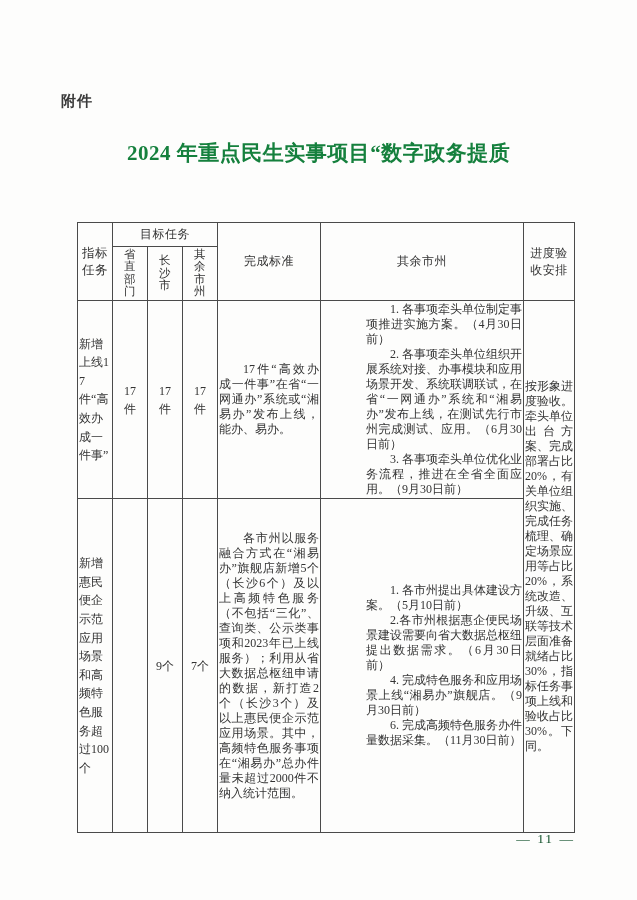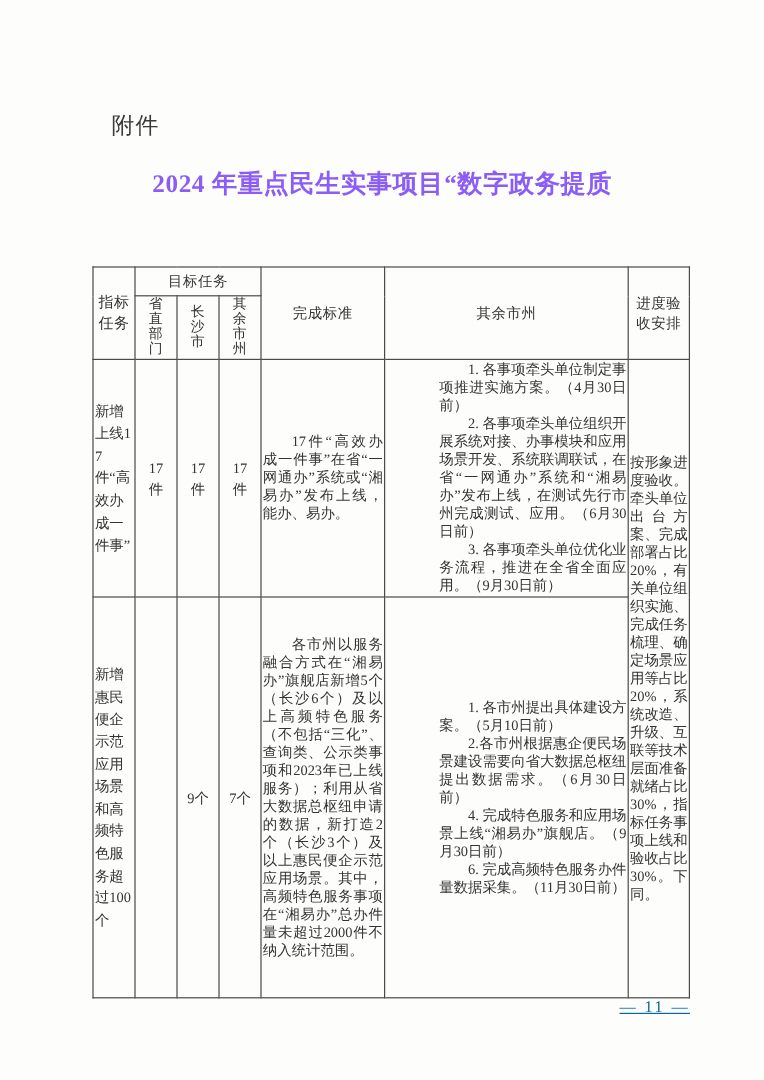--- a/index.html
+++ b/index.html
@@ -8,36 +8,35 @@
     position: relative;
     background: #fdfdfc;
     color: #2b2b2b;
     font-family: "Liberation Serif", "DejaVu Serif", serif;
     overflow: hidden;
   }
   .attachment-label {
     position: absolute;
     left: 61px;
     top: 92px;
-    font-size: 19px;
-    font-weight: normal;
+    font-size: 15px;
+    font-weight: bold;
     letter-spacing: 1px;
     color: #3a3a3a;
-    margin-left: 32px;
   }
   .doc-title {
     position: absolute;
     top: 136px;
     left: 40px;
     right: 40px;
     text-align: center;
     font-size: 21px;
     font-weight: bold;
     line-height: 1.62;
-    color: #8b5cf6;
+    color: #15803d;
     letter-spacing: 0.5px;
   }
   table.main-table {
     position: absolute;
     left: 77px;
     top: 222px;
     width: 497px;
     border-collapse: collapse;
     table-layout: fixed;
     color: #333;
@@ -93,24 +92,23 @@
     padding: 8px 3px 4px 4px;
     vertical-align: top;
     word-break: break-all;
   }
   td.progress-cell p { text-align: justify; }
   .page-number {
     position: absolute;
     top: 831px;
     right: 62px;
     font-size: 13.5px;
-    color: #0369a1;
+    color: #14532d;
     letter-spacing: 2px;
     font-family: "Liberation Serif", "DejaVu Serif", serif;
-    text-decoration: underline;
   }
 </style>
 </head>
 <body>
 
 <div class="attachment-label">附件</div>
 
 <div class="doc-title">
   <div>2024 年重点民生实事项目“数字政务提质</div>
 </div>

